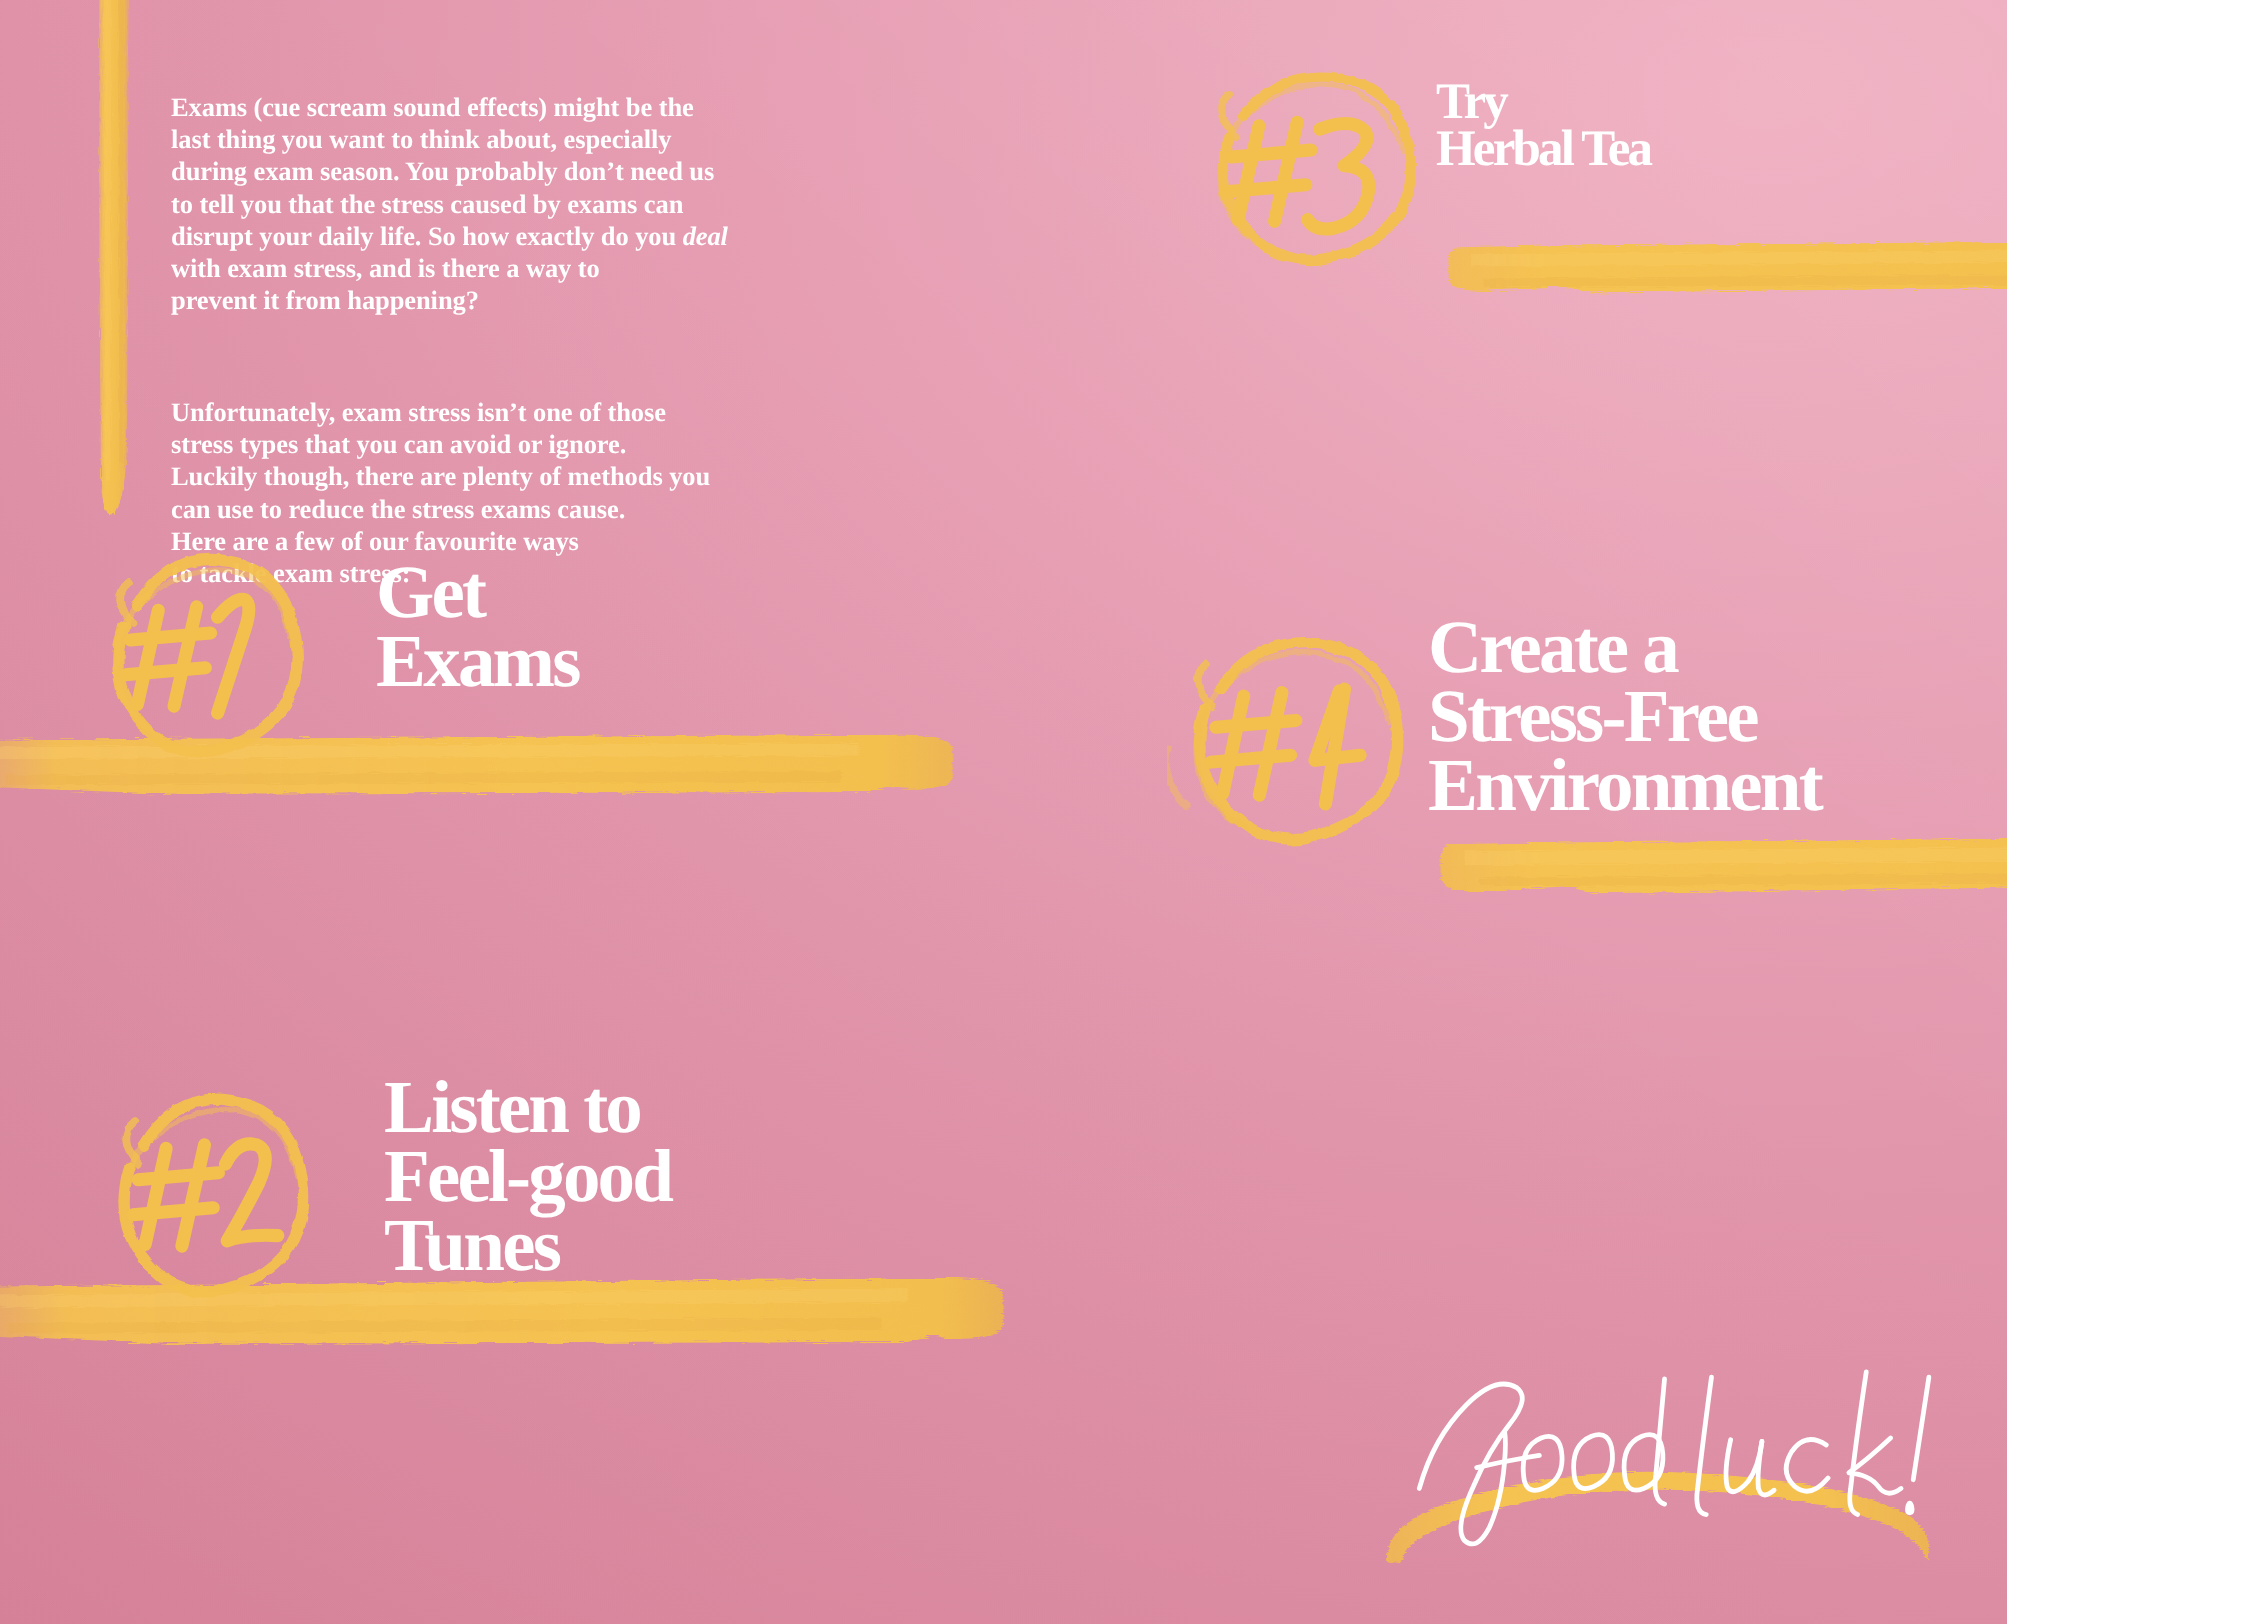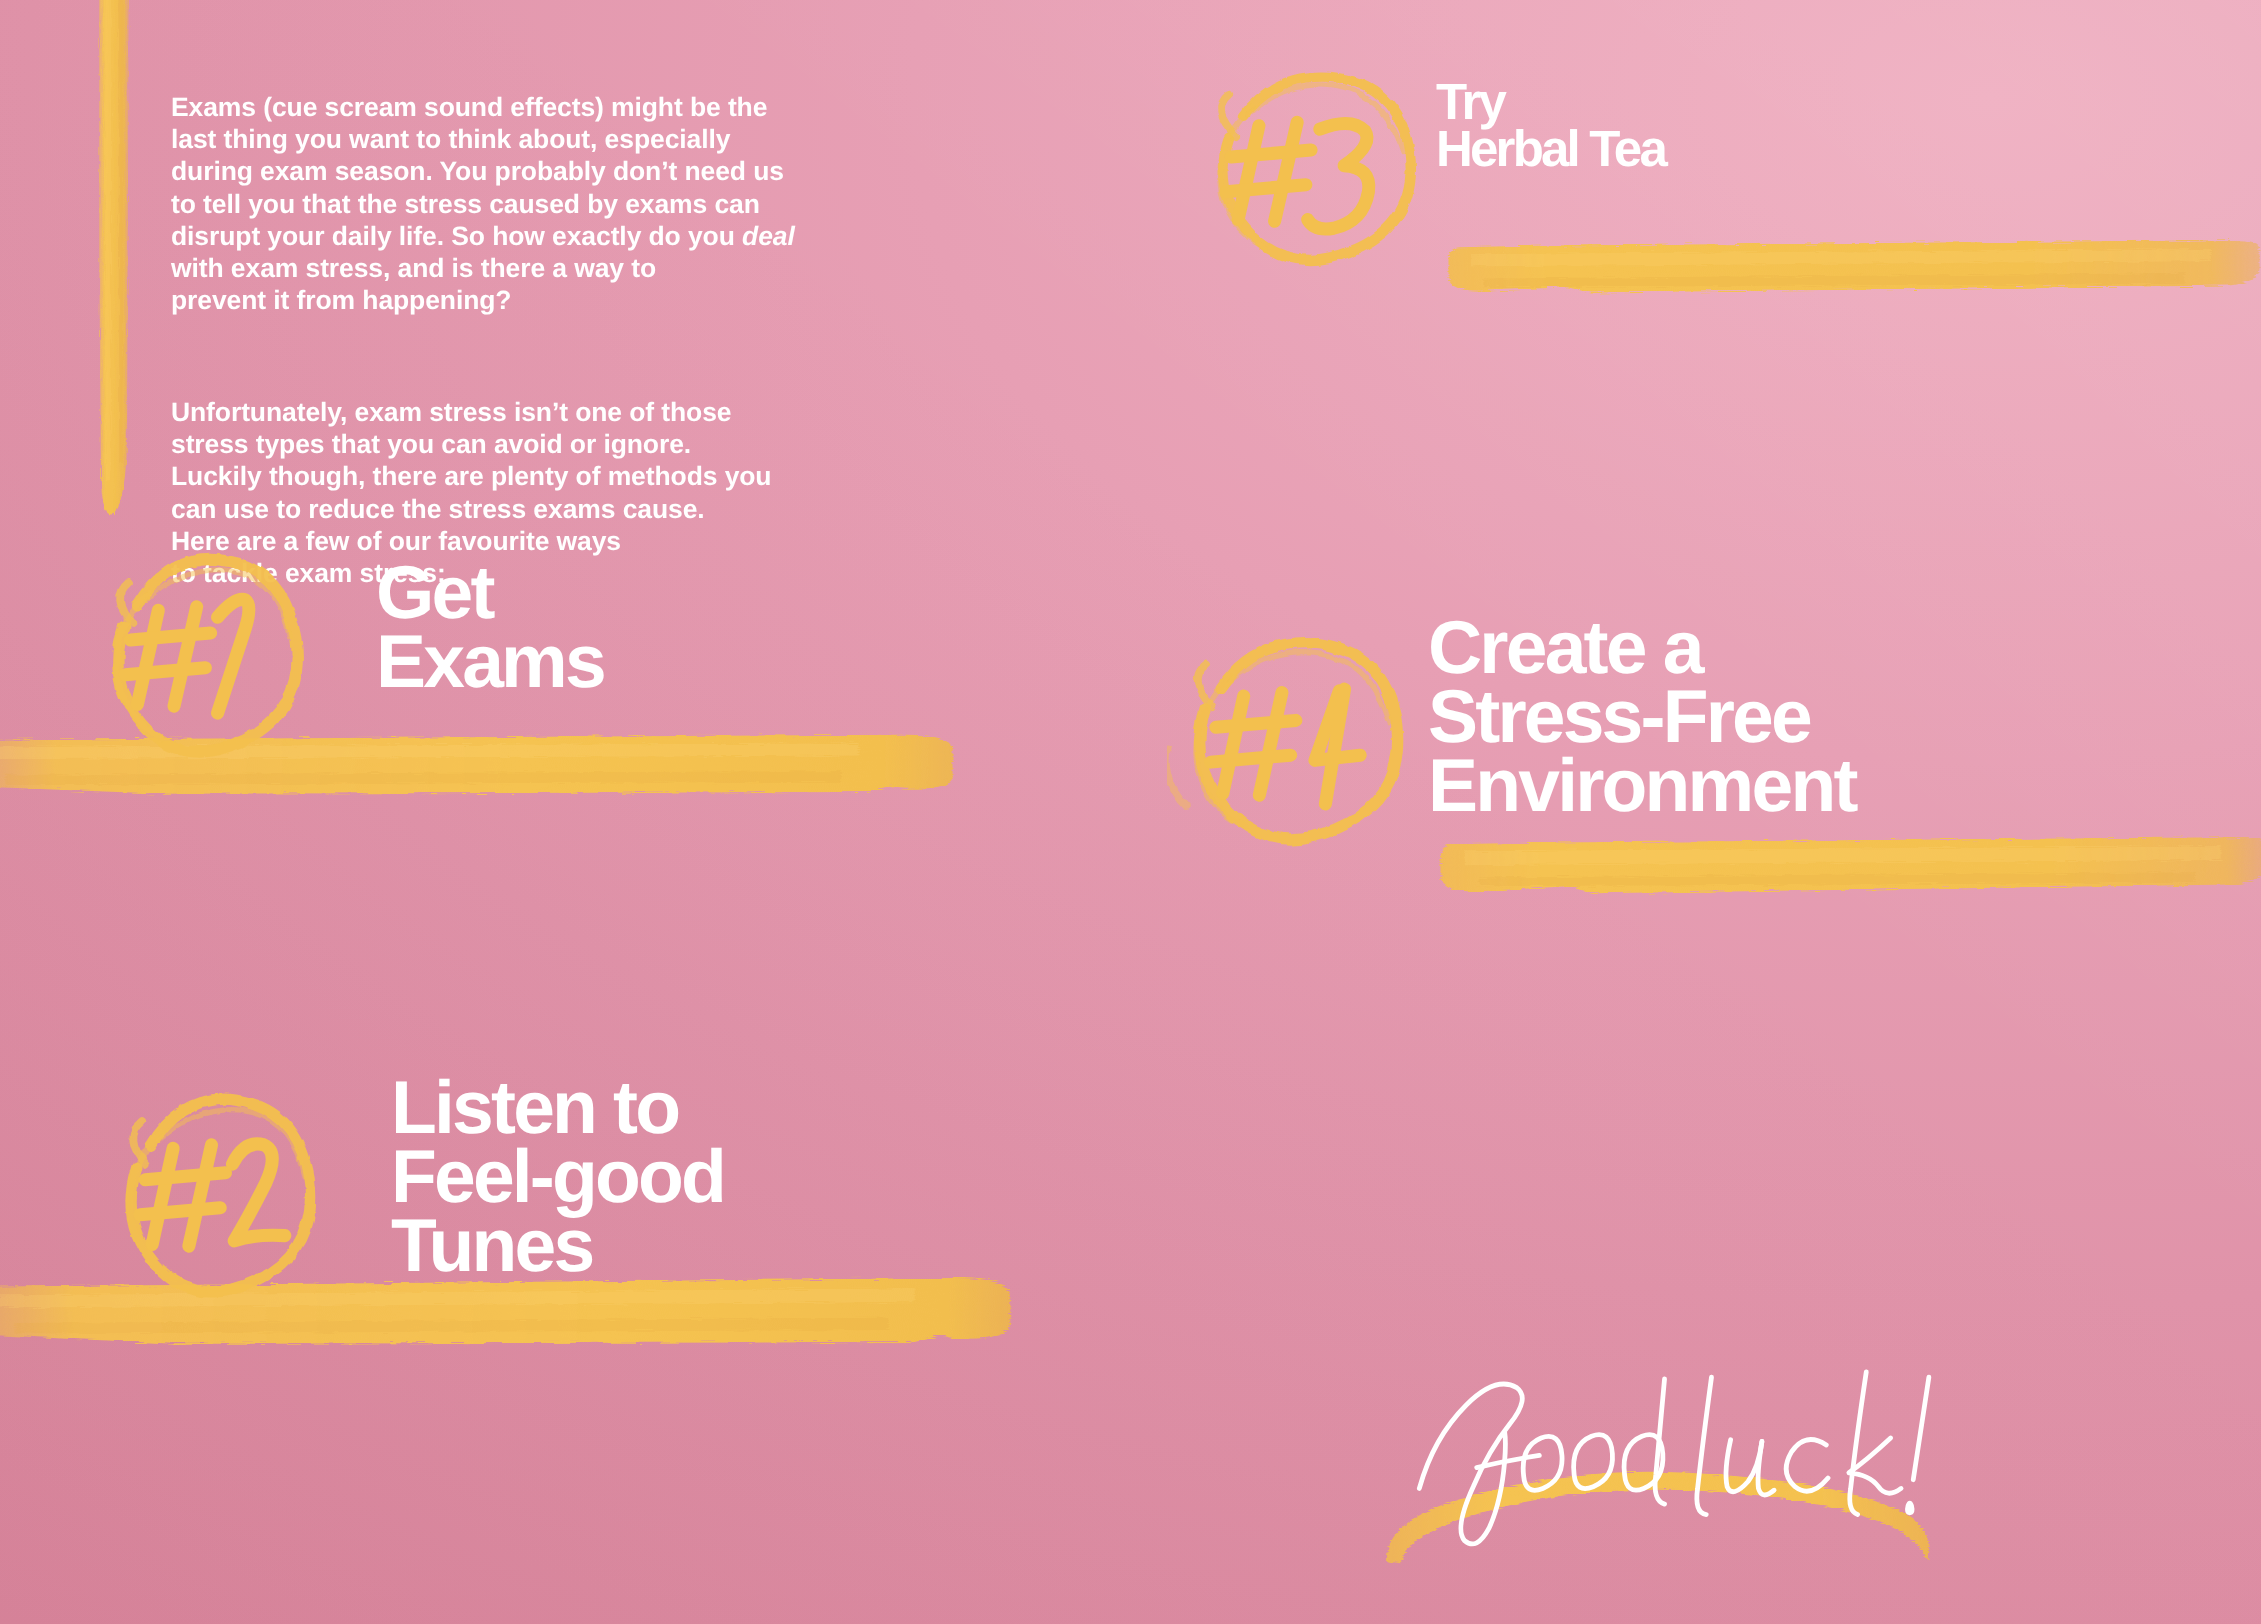--- a/index.html
+++ b/index.html
@@ -3,24 +3,24 @@
 <meta charset="utf-8">
 <title>Exam Stress Tips Poster</title>
 <style>
   html, body {
     margin: 0;
     padding: 0;
     background: #ffffff;
   }
   #poster {
     position: relative;
-    width: 2261px;
+    width: 2007px;
     height: 1624px;
     overflow: hidden;
-    font-family: Liberation Sans, sans-serif;
+    font-family: Liberation Serif, serif;
     background: #e295ab;
   }
   
   .bg {
     position: absolute;
     inset: 0;
     background:
       radial-gradient(140% 120% at 88% 6%, #efaec0 0%, #e79fb4 34%, #e093a9 62%, #d9869c 100%);
   }
   .bg-vignette {
@@ -184,21 +184,21 @@
           <path d="M14,126 L106,118"></path>
           <path d="M120,60 Q140,36 152,40 Q160,46 152,72 L120,170"></path>
         </g>
       </svg>
     </div>
 
     <div class="tip-title" style="left:376px; top:10.4px; width:627px;">Get
 Exams</div>
   </div>
 
-  <div class="tip t2" style="left:8px; top:1040px; width:1088px; height:322px;">
+  <div class="tip t2" style="left:1px; top:1040px; width:1088px; height:322px;">
 
     <div class="brush-underline" style="left:-15.7px; top:231px; width:1027px; height:85px;">
       <svg viewBox="0 0 1180 98" preserveAspectRatio="none">
         <defs>
           <linearGradient id="u2" x1="0" y1="0" x2="1" y2="0">
             <stop offset="0" stop-color="#F1BB4C" stop-opacity="0.6"></stop>
             <stop offset="0.08" stop-color="#F4C051" stop-opacity="0.96"></stop>
             <stop offset="0.6" stop-color="#F5C351" stop-opacity="1"></stop>
             <stop offset="0.94" stop-color="#F2BE4E" stop-opacity="1"></stop>
             <stop offset="1" stop-color="#EEB74A" stop-opacity="0.88"></stop>

